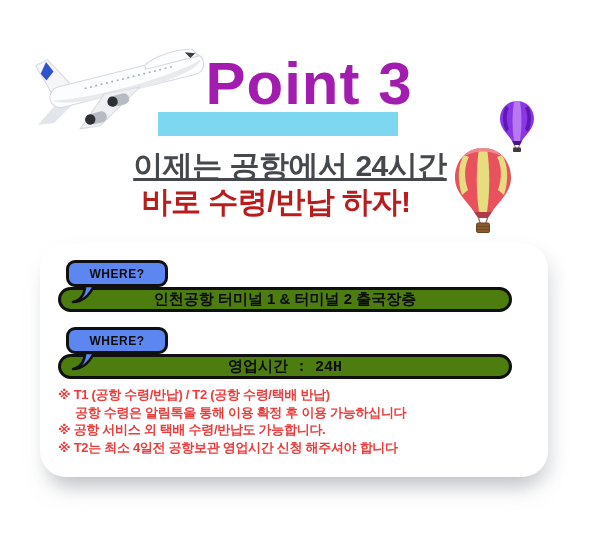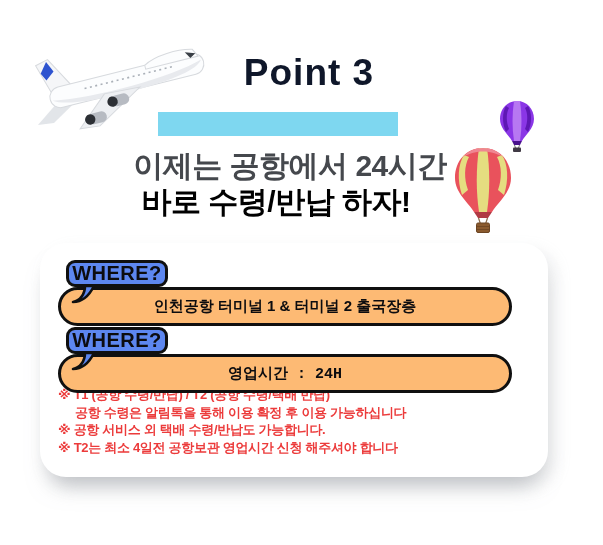--- a/index.html
+++ b/index.html
@@ -12,49 +12,49 @@
 
   
   .plane{position:absolute;left:22px;top:30px;}
   .balloon-sm{position:absolute;left:499px;top:100px;}
   .balloon-lg{position:absolute;left:451px;top:146px;}
 
   
   .point-bar{position:absolute;left:158px;top:112px;width:240px;height:24px;background:#7ED7F0;z-index:1;}
   .point-title{
     position:absolute;left:149px;top:54px;width:320px;z-index:2;
-    text-align:center;font-size:37px;font-weight:bold;letter-spacing:1px;
-    color:#0f172a;line-height:1.0;
+    text-align:center;font-size:60px;font-weight:bold;letter-spacing:1px;
+    color:#a21caf;line-height:1.0;
   }
 
   
   .headline{position:absolute;text-align:center;font-weight:bold;letter-spacing:-0.5px;white-space:nowrap;}
-  .headline.primary{left:55px;top:146px;width:470px;font-size:30px;color:#45484D;}
-  .headline.secondary{left:41px;top:182px;width:470px;font-size:30px;color:#000000;}
+  .headline.primary{left:55px;top:146px;width:470px;font-size:30px;color:#45484D;text-decoration:underline;}
+  .headline.secondary{left:41px;top:182px;width:470px;font-size:30px;color:#b91c1c;}
 
   
   .card{
     position:absolute;left:40px;top:243px;width:508px;height:234px;
     background:#ffffff;border-radius:26px;
     box-shadow:0 18px 22px -10px rgba(150,153,160,0.55), 7px 8px 16px rgba(165,168,175,0.22);
   }
   .bubble{
     position:absolute;left:26px;width:102px;height:27px;box-sizing:border-box;
     background:#5D87F0;border:3px solid #101010;border-radius:9px;
     display:flex;align-items:center;justify-content:center;
-    font-size:20px;font-weight:bold;letter-spacing:0.5px;color:#0C0C0F;z-index:3;
+    font-size:12px;font-weight:bold;letter-spacing:0.5px;color:#0C0C0F;z-index:3;
   }
   .bubble.where{top:17px;}
   .bubble.time{top:84px;}
   .tail{position:absolute;left:30px;z-index:2;}
   .tail.t1{top:40px;}
   .tail.t2{top:107px;}
   .pill{
-    position:absolute;left:18px;width:454px;height:39px;box-sizing:border-box;
-    background:#fdba74;border:3px solid #101010;border-radius:999px;
+    position:absolute;left:18px;width:454px;height:25px;box-sizing:border-box;
+    background:#4d7c0f;border:3px solid #101010;border-radius:999px;
     display:flex;align-items:center;justify-content:center;
     font-size:15px;font-weight:bold;color:#0C0C0F;z-index:1;white-space:nowrap;
   }
   .pill.p1{top:44px;}
   .pill.p2{top:111px;font-family:Liberation Mono, monospace;}
   .notes{
     position:absolute;left:18px;top:143px;width:475px;
     font-size:13px;font-weight:bold;line-height:17.6px;
     color:#EC3B3B;letter-spacing:-0.3px;
   }

